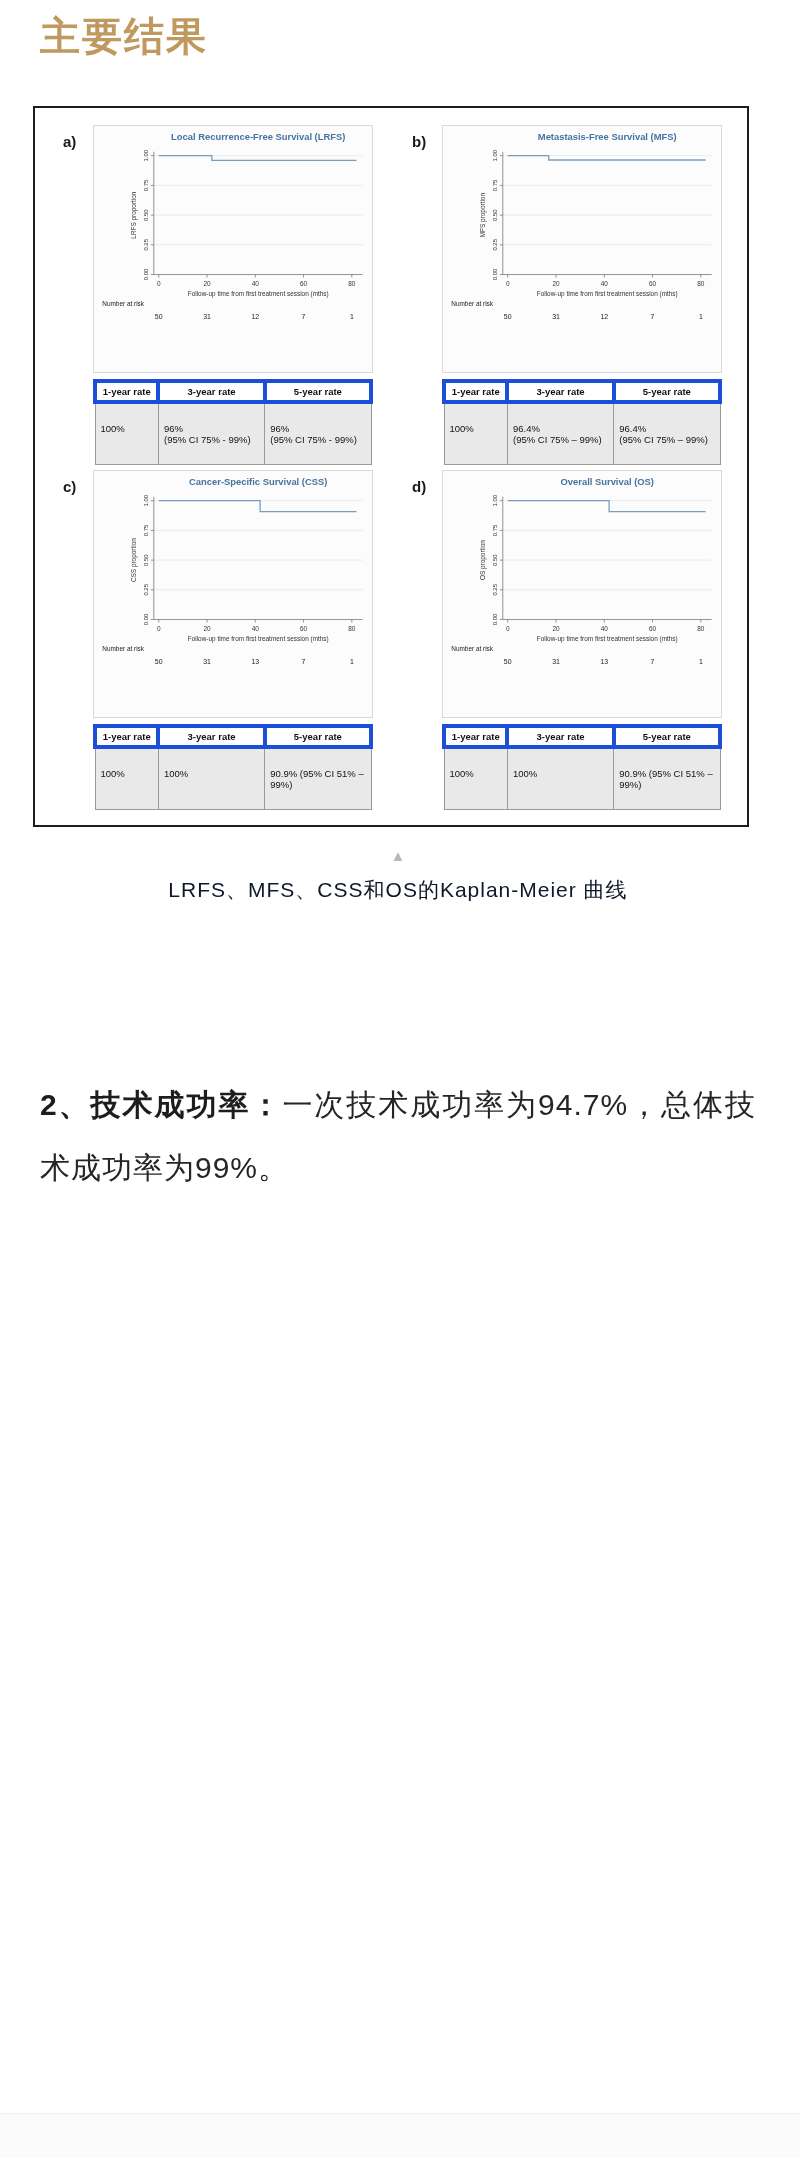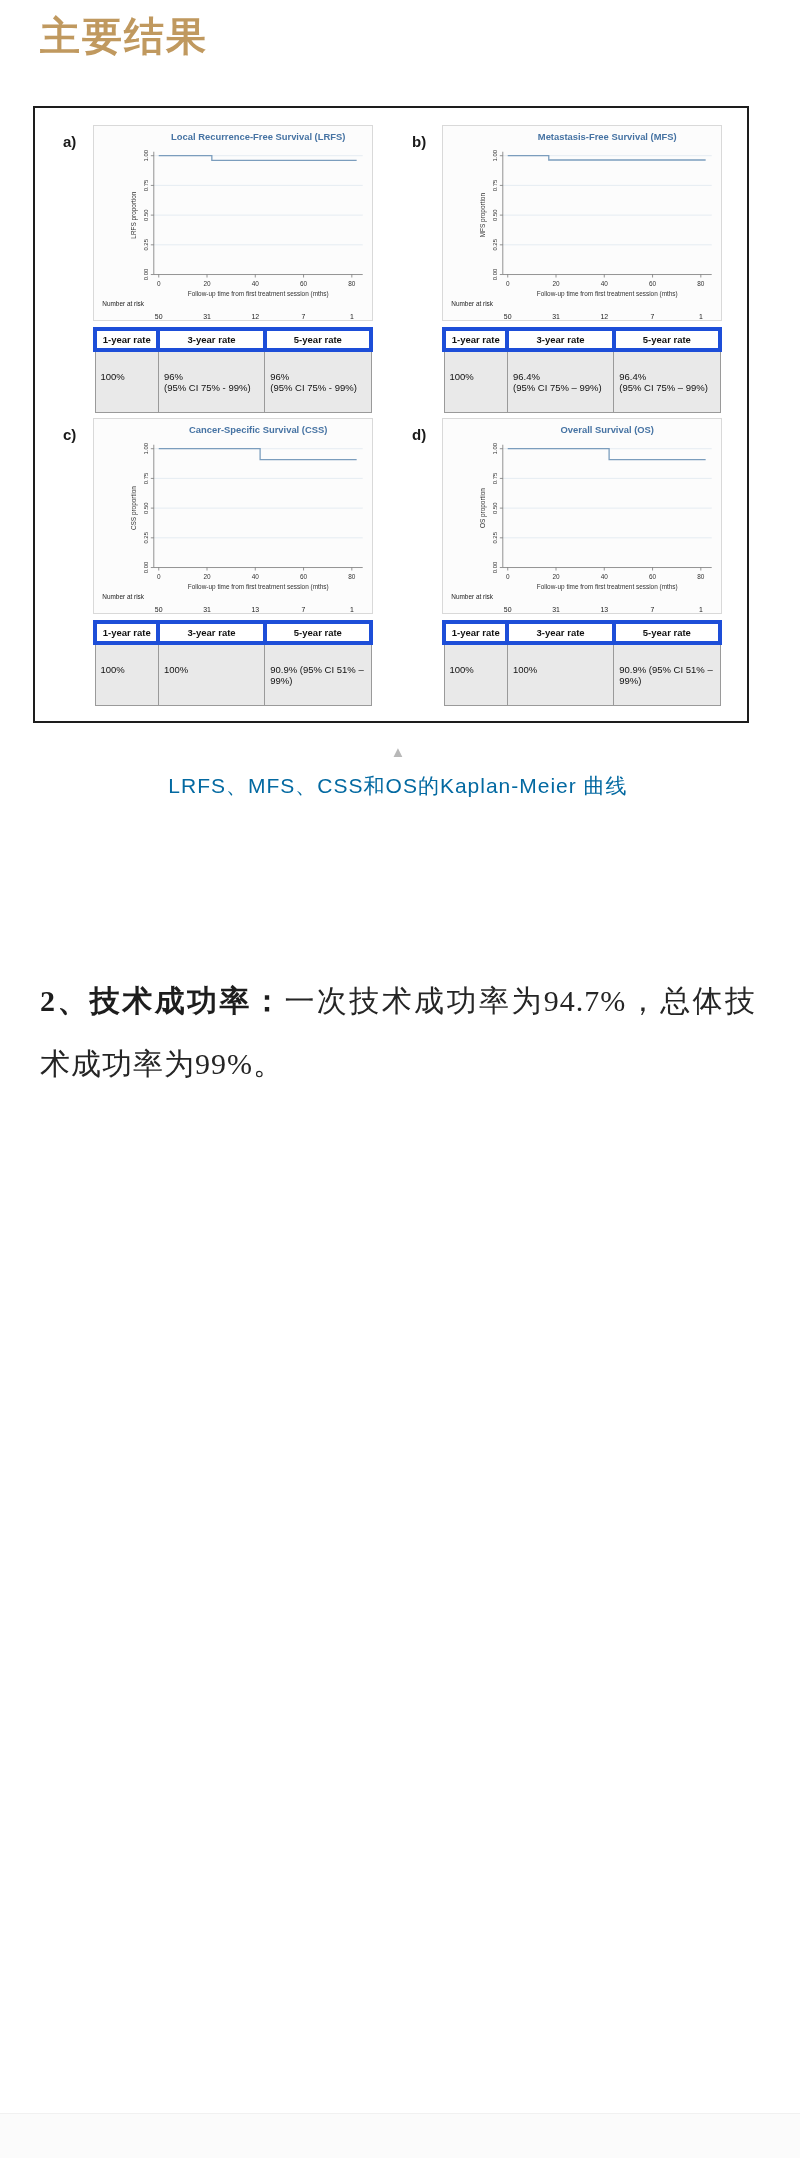--- a/index.html
+++ b/index.html
@@ -13,37 +13,37 @@
     margin:0;font-family:"Liberation Serif","DejaVu Serif",serif;
     font-size:40px;line-height:46px;font-weight:bold;color:#c0995f;
     letter-spacing:2px;
   }
   .para{
     font-size:30px;line-height:63px;color:#252525;margin:0;
     text-align:justify;text-justify:inter-character;letter-spacing:1px;
   }
   .para strong{font-weight:bold;color:#1d1d1d;}
   #p1{margin-top:36px;}
-  #p2{margin-top:168px;font-family:Liberation Serif, serif;}
+  #p2{margin-top:168px;}
   #p3{margin-top:56px;}
   #p4{margin-top:56px;}
 
   
   .figure-box{
     margin:46px 0 0 -7px;width:684px;border:2px solid #1d1d1d;background:#fff;
     padding:17px 0 15px 28px;
   }
   .panel-grid{display:flex;flex-wrap:wrap;column-gap:36px;row-gap:5px;}
   .panel{display:flex;width:313px;}
   .panel-label{
     width:30px;flex:0 0 30px;font-weight:bold;font-size:15px;color:#1a1a1a;
     padding-top:8px;
   }
   .panel-col{width:283px;}
-  .plot-card{width:280px;height:196px;border:1px solid #d9d9d9;background:#fcfcfc;box-sizing:border-box;}
+  .plot-card{width:280px;height:248px;border:1px solid #d9d9d9;background:#fcfcfc;box-sizing:border-box;}
   .km-svg{display:block;width:278px;height:202px;}
   .km-svg text{font-family:"Liberation Sans","DejaVu Sans",sans-serif;}
   .rate-table{
     width:280px;margin-top:6px;border-collapse:collapse;font-size:9.5px;
     table-layout:fixed;color:#111;
   }
   .rate-table th{
     border:4px solid #1d4ed8;background:#ffffff;font-weight:bold;text-align:center;
     padding:3px 5px;
   }
@@ -51,21 +51,21 @@
     border:1px solid #9a9a9a;background:#e9e9e9;padding:19px 5px;
     white-space:pre-line;vertical-align:top;
   }
   .rate-table .c1{width:23%;}
   .rate-table .c2{width:38.5%;}
   .rate-table .c3{width:38.5%;}
 
   .collapse{margin-top:20px;text-align:center;}
   .triangle{font-size:15px;color:#b8b8b8;line-height:15px;cursor:pointer;}
   .caption{
-    margin-top:10px;text-align:center;color:#0369a1;font-size:21px;
+    margin-top:10px;text-align:center;color:#0f172a;font-size:21px;
     letter-spacing:1px;line-height:30px;
   }
   .footer-band{
     position:absolute;left:0;right:0;bottom:0;height:44px;
     background:#fbfbfb;border-top:1px solid #f1f1f1;
   }
 </style>
 </head>
 <body>
 

